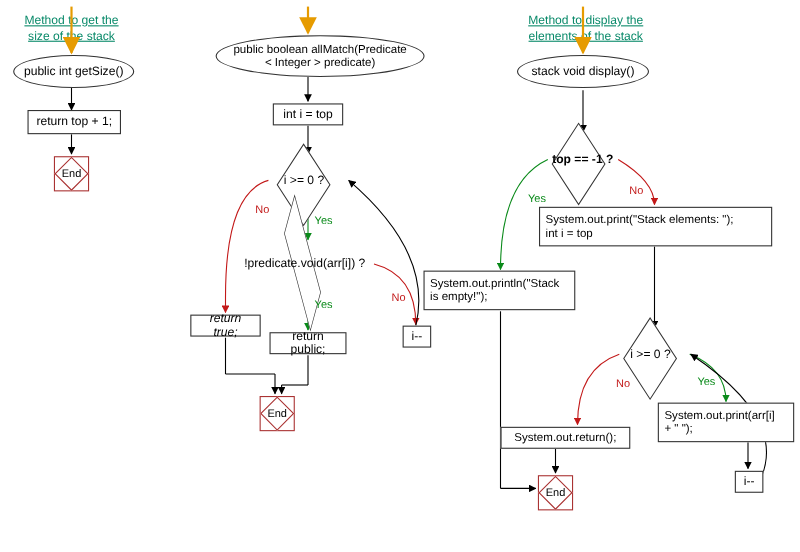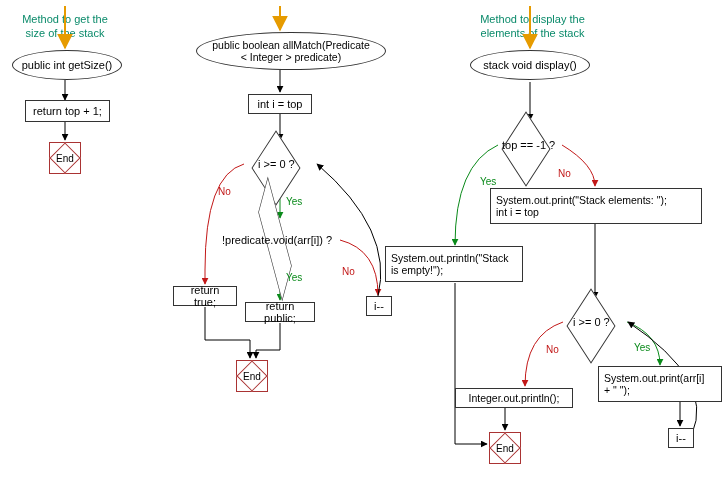--- a/index.html
+++ b/index.html
@@ -13,20 +13,21 @@
     color: #000;
     position: relative;
     overflow: hidden;
   }
   .title {
     color: #0a8a6a;
     font-size: 11px;
     line-height: 1.3;
     position: absolute;
     text-align: center;
+    text-decoration: underline;
   }
   .oval {
     position: absolute;
     border: 1px solid #333;
     border-radius: 50%;
     background: #fff;
     display: flex;
     align-items: center;
     justify-content: center;
     text-align: center;
@@ -94,21 +95,21 @@
     align-items: center;
     justify-content: center;
     font-size: 10px;
   }
   .l {
     position: absolute;
     font-size: 10px;
     z-index: 5;
   }
   .l.yes { color: #0a8a1a; }
-  .l.no  { color: #c21818; }
+  .l.no  { color: #c21818; margin-left: 14px; }
   svg.arrows {
     position: absolute;
     left: 0; top: 0;
     width: 727px;
     height: 502px;
     pointer-events: none;
     z-index: 1;
   }
 </style>
 </head>
@@ -198,52 +199,52 @@
 <div class="l yes" style="left:286px; top:196px;">Yes</div>
 <div class="l no" style="left:218px; top:186px;">No</div>
 
 <div class="diamond" style="left:280px; top:240px;">
   <div class="diamond-shape" style="left:-45px; top:-17px; width:80px; height:32px; transform:rotate(45deg) skew(30deg,30deg);"></div>
   <div class="diamond-label" style="left:-58px; top:-6px;">!predicate.void(arr[i]) ?</div>
 </div>
 <div class="l yes" style="left:286px; top:272px;">Yes</div>
 <div class="l no" style="left:342px; top:266px;">No</div>
 
-<div class="rect" style="left:173px; top:286px; width:64px; height:20px;">return true;</div>
+<div class="rect" style="left:173px; top:286px; width:64px; height:20px;font-style:italic;">return true;</div>
 <div class="rect" style="left:245px; top:302px; width:70px; height:20px;">return public;</div>
 <div class="rect" style="left:366px; top:296px; width:26px; height:20px;">i--</div>
 
 <div class="end" style="left:236px; top:360px;">
   <div class="sq"></div>
     <div class="dia"></div>
     <div class="txt">End</div>
 </div>
 
 <div class="title" style="left:470px; top:12px; width:125px;text-align:center;">Method to display the<br>elements of the stack</div>
 <div class="oval" style="left:470px; top:50px; width:120px; height:30px;">stack void display()</div>
 
 <div class="diamond" style="left:530px; top:145px;">
   <div class="diamond-shape" style="left:-26px; top:-18px; width:44px; height:44px; transform:rotate(45deg) skew(12deg,12deg);"></div>
-  <div class="diamond-label" style="left:-28px; top:-6px;">top == -1 ?</div>
+  <div class="diamond-label" style="left:-28px; top:-6px;font-weight:bold;">top == -1 ?</div>
 </div>
 <div class="l yes" style="left:480px; top:176px;">Yes</div>
 <div class="l no" style="left:558px; top:168px;">No</div>
 
 <div class="rect" style="left:490px; top:188px; width:212px; height:36px; font-size:10.5px; text-align:left; justify-content:flex-start;">System.out.print("Stack elements: ");<br>int i = top</div>
 
 <div class="rect" style="left:385px; top:246px; width:138px; height:36px; font-size:10.5px; text-align:left; justify-content:flex-start;">System.out.println("Stack<br>is empty!");</div>
 
 <div class="diamond" style="left:595px; top:322px;">
   <div class="diamond-shape" style="left:-26px; top:-18px; width:44px; height:44px; transform:rotate(45deg) skew(12deg,12deg);"></div>
   <div class="diamond-label" style="left:-22px; top:-6px;">i &gt;= 0 ?</div>
 </div>
 <div class="l yes" style="left:634px; top:342px;">Yes</div>
 <div class="l no" style="left:546px; top:344px;">No</div>
 
 <div class="rect" style="left:598px; top:366px; width:124px; height:36px; font-size:10.5px; text-align:left; justify-content:flex-start;">System.out.print(arr[i]<br>+ " ");</div>
-<div class="rect" style="left:455px; top:388px; width:118px; height:20px; font-size:10.5px;">Integer.out.println();</div>
+<div class="rect" style="left:455px; top:388px; width:118px; height:20px; font-size:10.5px;">System.out.return();</div>
 <div class="rect" style="left:668px; top:428px; width:26px; height:20px;">i--</div>
 
 <div class="end" style="left:489px; top:432px;">
   <div class="sq"></div>
     <div class="dia"></div>
     <div class="txt">End</div>
 </div>
 
 </body></html>

